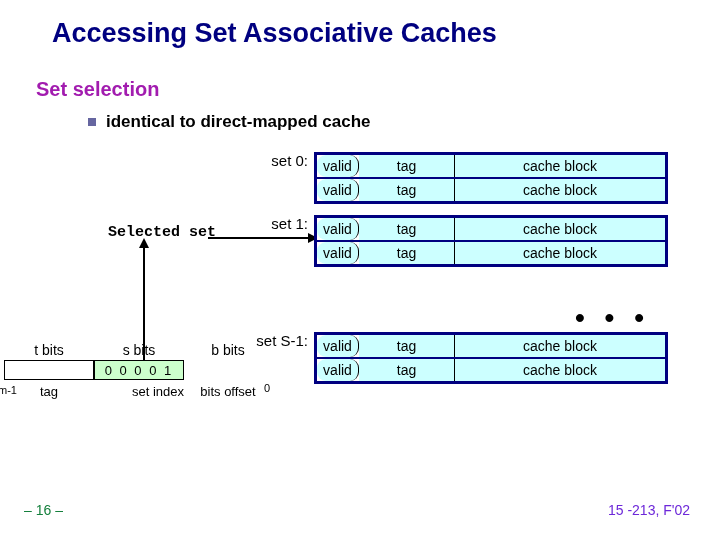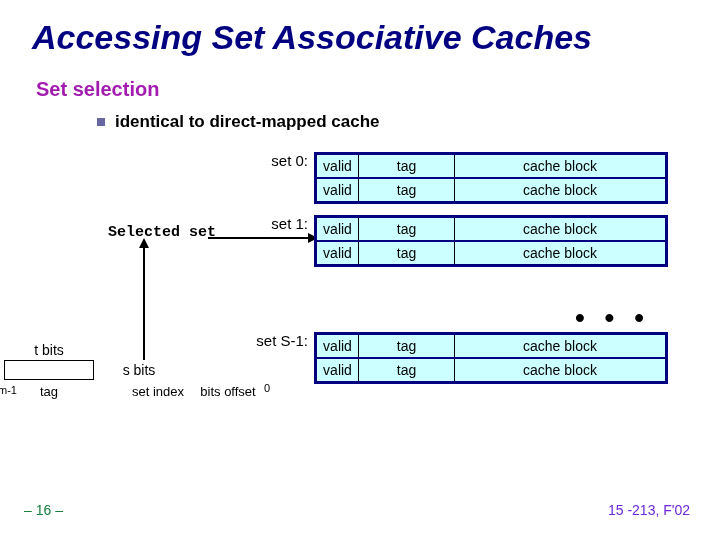--- a/index.html
+++ b/index.html
@@ -6,43 +6,41 @@
   body {
     width: 720px;
     height: 540px;
     background: #fff;
     font-family: Arial, Helvetica, sans-serif;
     position: relative;
     overflow: hidden;
   }
   .title {
     color: #000080;
-    font-size: 34px;
-    font-weight: bold;
-    font-style: italic;
+    font-size: 27px;
+    font-weight: bold;
     position: absolute;
     top: 18px;
-    left: 32px;
+    left: 52px;
   }
   .subtitle {
     color: #a21caf;
     font-size: 20px;
     font-weight: bold;
     position: absolute;
     top: 78px;
     left: 36px;
   }
   .bullet-row {
     position: absolute;
     top: 112px;
     left: 88px;
     display: flex;
     align-items: center;
     gap: 10px;
-    margin-left: 9px;
   }
   .bullet-square {
     width: 8px;
     height: 8px;
     background: #6666a0;
   }
   .bullet-text {
     font-size: 17px;
     font-weight: bold;
   }
@@ -74,21 +72,21 @@
   }
   .line:first-child { border-bottom: 2px solid #000080; }
   .cell {
     font-size: 14px;
     text-align: center;
     padding: 3px 0;
     background: #ccffff;
     border-right: 1px solid #000;
   }
   .cell:last-child { border-right: none; }
-  .cell-valid { width: 42px; }
+  .cell-valid { width: 42px; border-radius: 9px; }
   .cell-tag { width: 96px; }
   .cell-block { width: 210px; }
   .ellipsis {
     position: absolute;
     top: 302px;
     right: 70px;
     font-size: 28px;
     font-weight: bold;
     letter-spacing: 6px;
   }
@@ -266,20 +264,25 @@
 </div>
 
 <div class="addr-area">
   <div class="addr-top">
     <div class="tbits-group">
       <div class="bits-label">t bits</div>
       <div class="addr-box tbits-box"></div>
     </div>
     <div class="sbits-group">
       <div class="bits-label">s bits</div>
+      <div class="addr-box sbits-box">0 0  0 0 1</div>
+    </div>
+    <div class="bbits-group">
+      <div class="bits-label">b bits</div>
+      <div class="addr-box bbits-box" style="border-top:none;border-right:none;border-bottom:none;"></div>
     </div>
   </div>
   <div class="addr-labels">
     <div style="width:90px;text-align:center;">tag</div>
     <div style="width:90px;text-align:right;">set index</div>
     <div style="width:88px;text-align:center;">bits offset</div>
   </div>
 </div>
 <div class="m1">m-1</div>
 <div class="zero">0</div>

